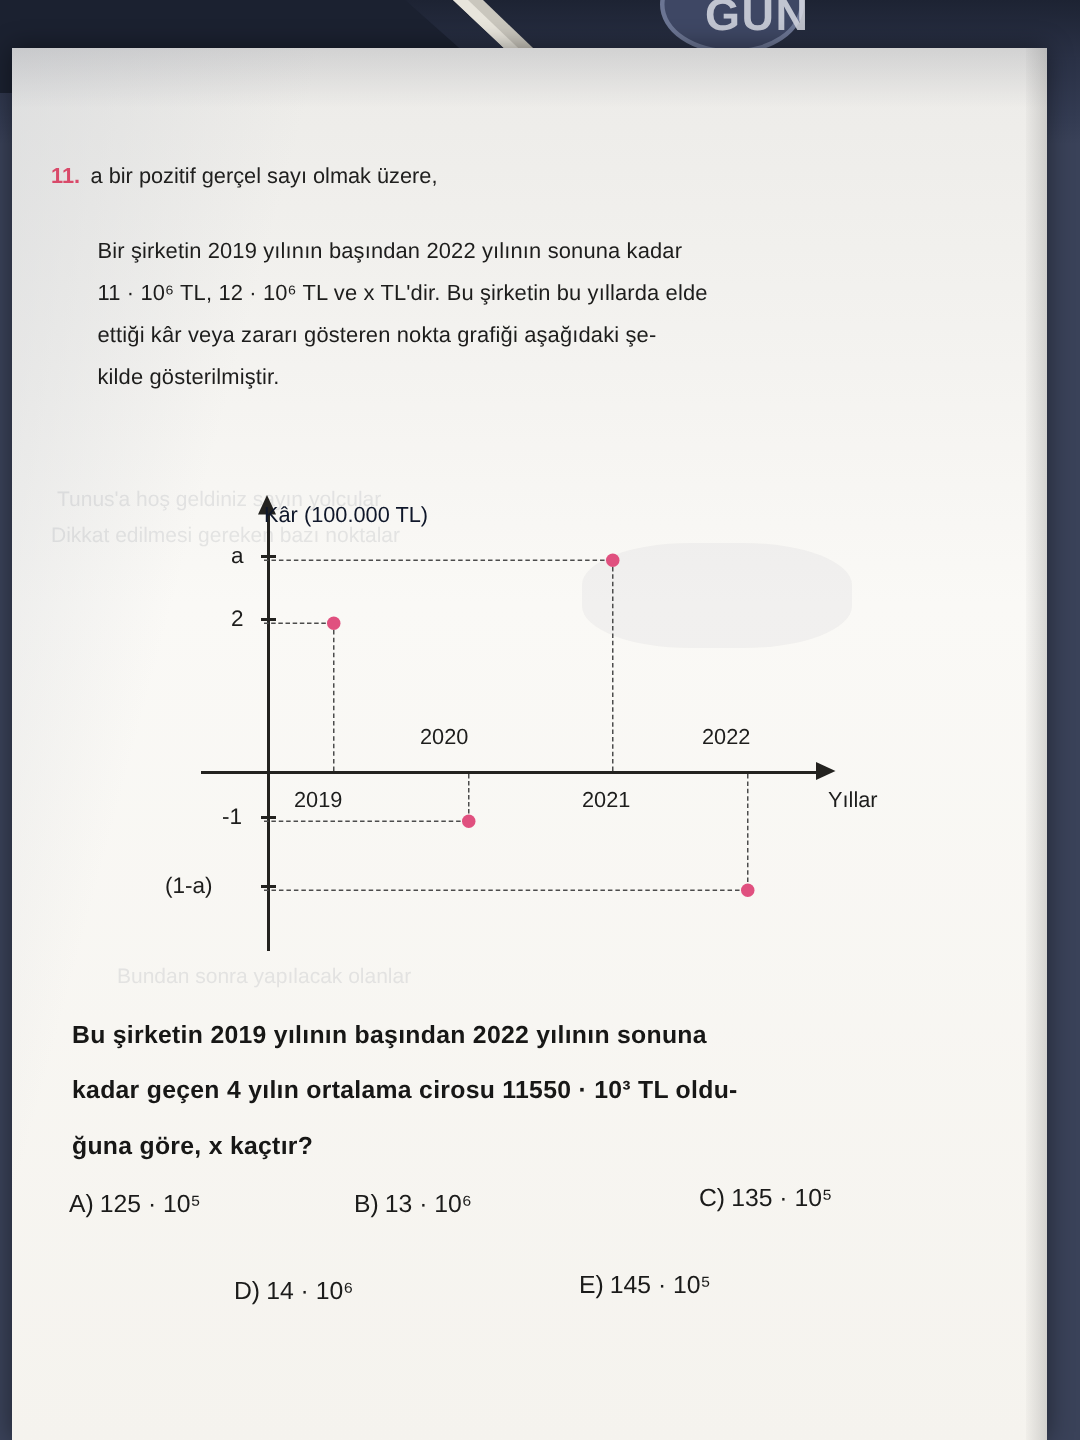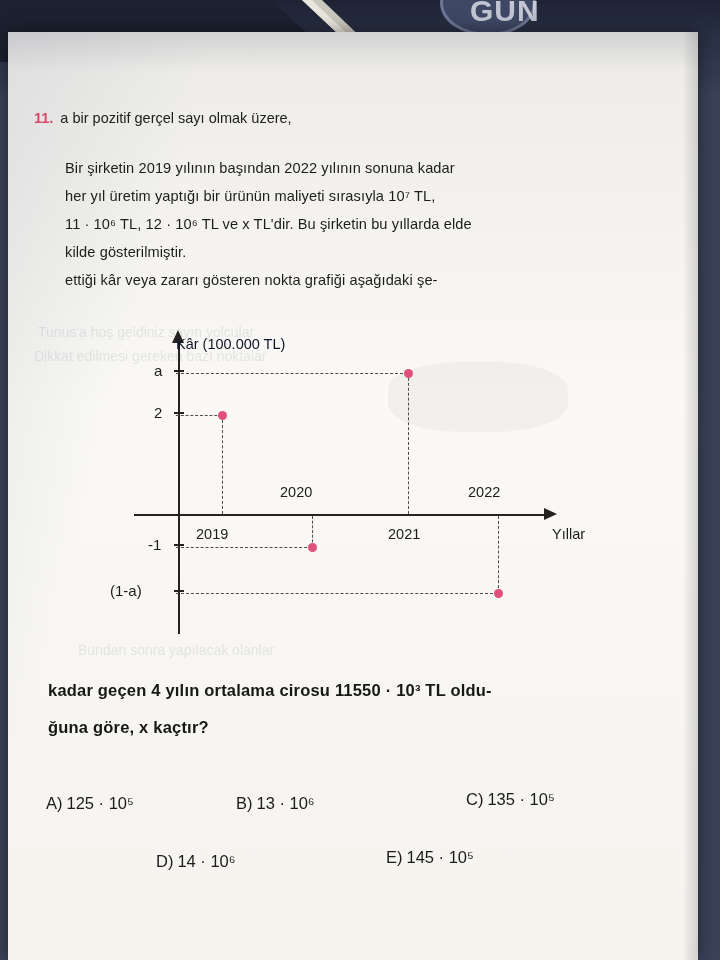--- a/index.html
+++ b/index.html
@@ -260,24 +260,23 @@
   <div class="smudge" style="left:380px; top:330px; width:180px; height:70px;"></div>
 
   <div class="content">
 
     <div class="q-head">
       <span class="q-num">11.</span><span class="q-head-text">a bir pozitif gerçel sayı olmak üzere,</span>
     </div>
 
     <div class="q-body">
       <div>Bir şirketin 2019 yılının başından 2022 yılının sonuna kadar</div>
-      <div>her yıl üretim yaptığı bir ürünün maliyeti sırasıyla 10⁷ TL,</div>
       <div>11 · 10⁶ TL, 12 · 10⁶ TL ve x TL'dir. Bu şirketin bu yıllarda elde</div>
+      <div>ettiği kâr veya zararı gösteren nokta grafiği aşağıdaki şe-</div>
       <div>kilde gösterilmiştir.</div>
-      <div>ettiği kâr veya zararı gösteren nokta grafiği aşağıdaki şe-</div>
     </div>
 
     <div class="graph">
       <div class="axis-y"></div>
       <div class="axis-y-arrow"></div>
       <div class="axis-x"></div>
       <div class="axis-x-arrow"></div>
 
       <div class="axis-label-y">Kâr (100.000 TL)</div>
       <div class="axis-label-x">Yıllar</div>
@@ -308,20 +307,21 @@
       <div class="dash-h" style="left:118px; top:59px; width:232px;"></div>
       <div class="dash-v" style="left:350px; top:59px; height:141px;"></div>
       <div class="pt" style="left:346px; top:55px;"></div>
 
       <div class="dash-h" style="left:118px; top:279px; width:322px;"></div>
       <div class="dash-v" style="left:440px; top:202px; height:77px;"></div>
       <div class="pt" style="left:436px; top:275px;"></div>
     </div>
 
     <div class="q-tail">
+      <div>Bu şirketin 2019 yılının başından 2022 yılının sonuna</div>
       <div>kadar geçen 4 yılın ortalama cirosu 11550 · 10³ TL oldu-</div>
       <div>ğuna göre, x kaçtır?</div>
     </div>
 
     <div class="opts">
       <div class="opt" style="left:38px; top:762px;">
         <span class="k">A)</span><span>125 · 10⁵</span>
       </div>
       <div class="opt" style="left:228px; top:762px;">
         <span class="k">B)</span><span>13 · 10⁶</span>

